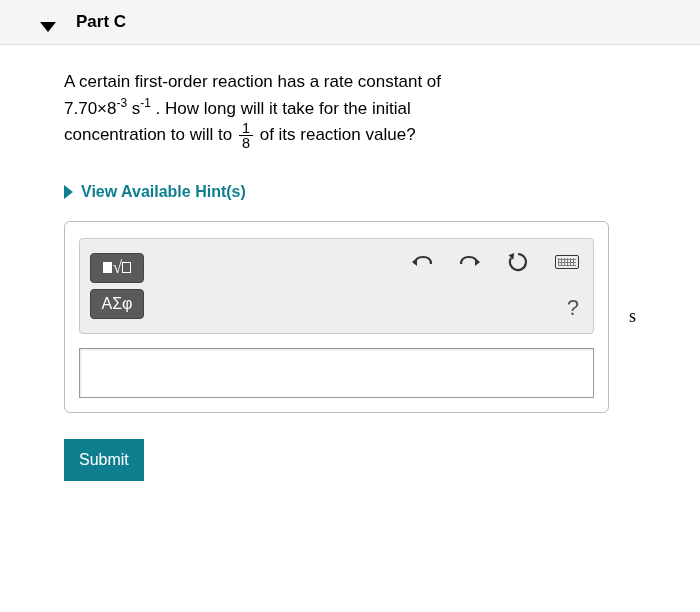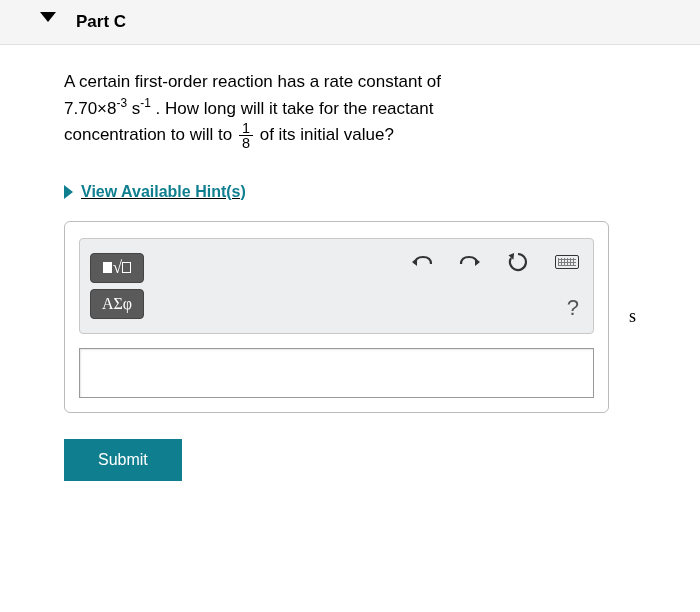--- a/index.html
+++ b/index.html
@@ -11,21 +11,21 @@
       font-family: Arial, Helvetica, sans-serif;
       background: #fff;
       width: 700px;
       height: 612px;
       padding: 0;
     }
     .part-header {
       background: #f5f5f5;
       padding: 12px 20px;
       display: flex;
-      align-items: flex-start;
+      align-items: flex-end;
       gap: 20px;
       border-bottom: 1px solid #e0e0e0;
     }
     .triangle-down {
       width: 0;
       height: 0;
       border-left: 8px solid transparent;
       border-right: 8px solid transparent;
       border-top: 10px solid #000;
       margin-left: 20px;
@@ -64,21 +64,20 @@
     .frac .den {
       display: block;
       padding: 0 3px;
     }
     .hints-toggle {
       display: flex;
       align-items: center;
       gap: 8px;
       margin-bottom: 20px;
       cursor: pointer;
-      text-decoration: underline;
     }
     .triangle-right {
       width: 0;
       height: 0;
       border-top: 7px solid transparent;
       border-bottom: 7px solid transparent;
       border-left: 9px solid #0f7f8f;
     }
     .hints-text {
       color: #0f7f8f;
@@ -140,21 +139,21 @@
       font-size: 17px;
     }
     .tool-btn.templates .empty-box {
       display: inline-block;
       width: 9px;
       height: 11px;
       border: 1px solid #fff;
       margin-left: 1px;
     }
     .tool-btn.greek {
-      font-family: Liberation Serif, serif;
+      font-family: Liberation Sans, sans-serif;
       font-size: 16px;
     }
     .icon-btn {
       background: none;
       border: none;
       cursor: pointer;
       color: #333;
       font-size: 22px;
       padding: 4px;
       display: flex;
@@ -188,21 +187,21 @@
     }
     .unit-label {
       font-size: 18px;
       color: #000;
       font-family: 'Times New Roman', serif;
     }
     .submit-btn {
       background: #0f7f8f;
       color: #fff;
       border: none;
-      padding: 12px 34px;
+      padding: 12px 15px;
       font-size: 16px;
       cursor: pointer;
       margin-top: 26px;
     }
     .kbd-icon {
       display: inline-block;
       width: 24px;
       height: 14px;
       border: 1.5px solid #333;
       border-radius: 2px;
@@ -226,22 +225,22 @@
 <div class="part-header">
   <div class="triangle-down"></div>
   <div class="part-title">Part C</div>
 </div>
 
 <div class="content">
 
   <div class="question-text">
     <span>A certain first-order reaction has a rate constant of</span><br>
     <span>7.70×8</span><span class="sup">-3</span>
-    <span>s</span><span class="sup">-1</span><span> . How long will it take for the reactant</span><br>
-    <span>concentration to will to </span><span class="frac"><span class="num">1</span><span class="den">8</span></span><span> of its initial value?</span>
+    <span>s</span><span class="sup">-1</span><span> . How long will it take for the initial</span><br>
+    <span>concentration to will to </span><span class="frac"><span class="num">1</span><span class="den">8</span></span><span> of its reaction value?</span>
   </div>
 
   <div class="hints-toggle">
     <div class="triangle-right"></div>
     <span class="hints-text">View Available Hint(s)</span>
   </div>
 
   <div class="answer-box-wrapper">
     <div class="answer-box">
       <div class="toolbar">

